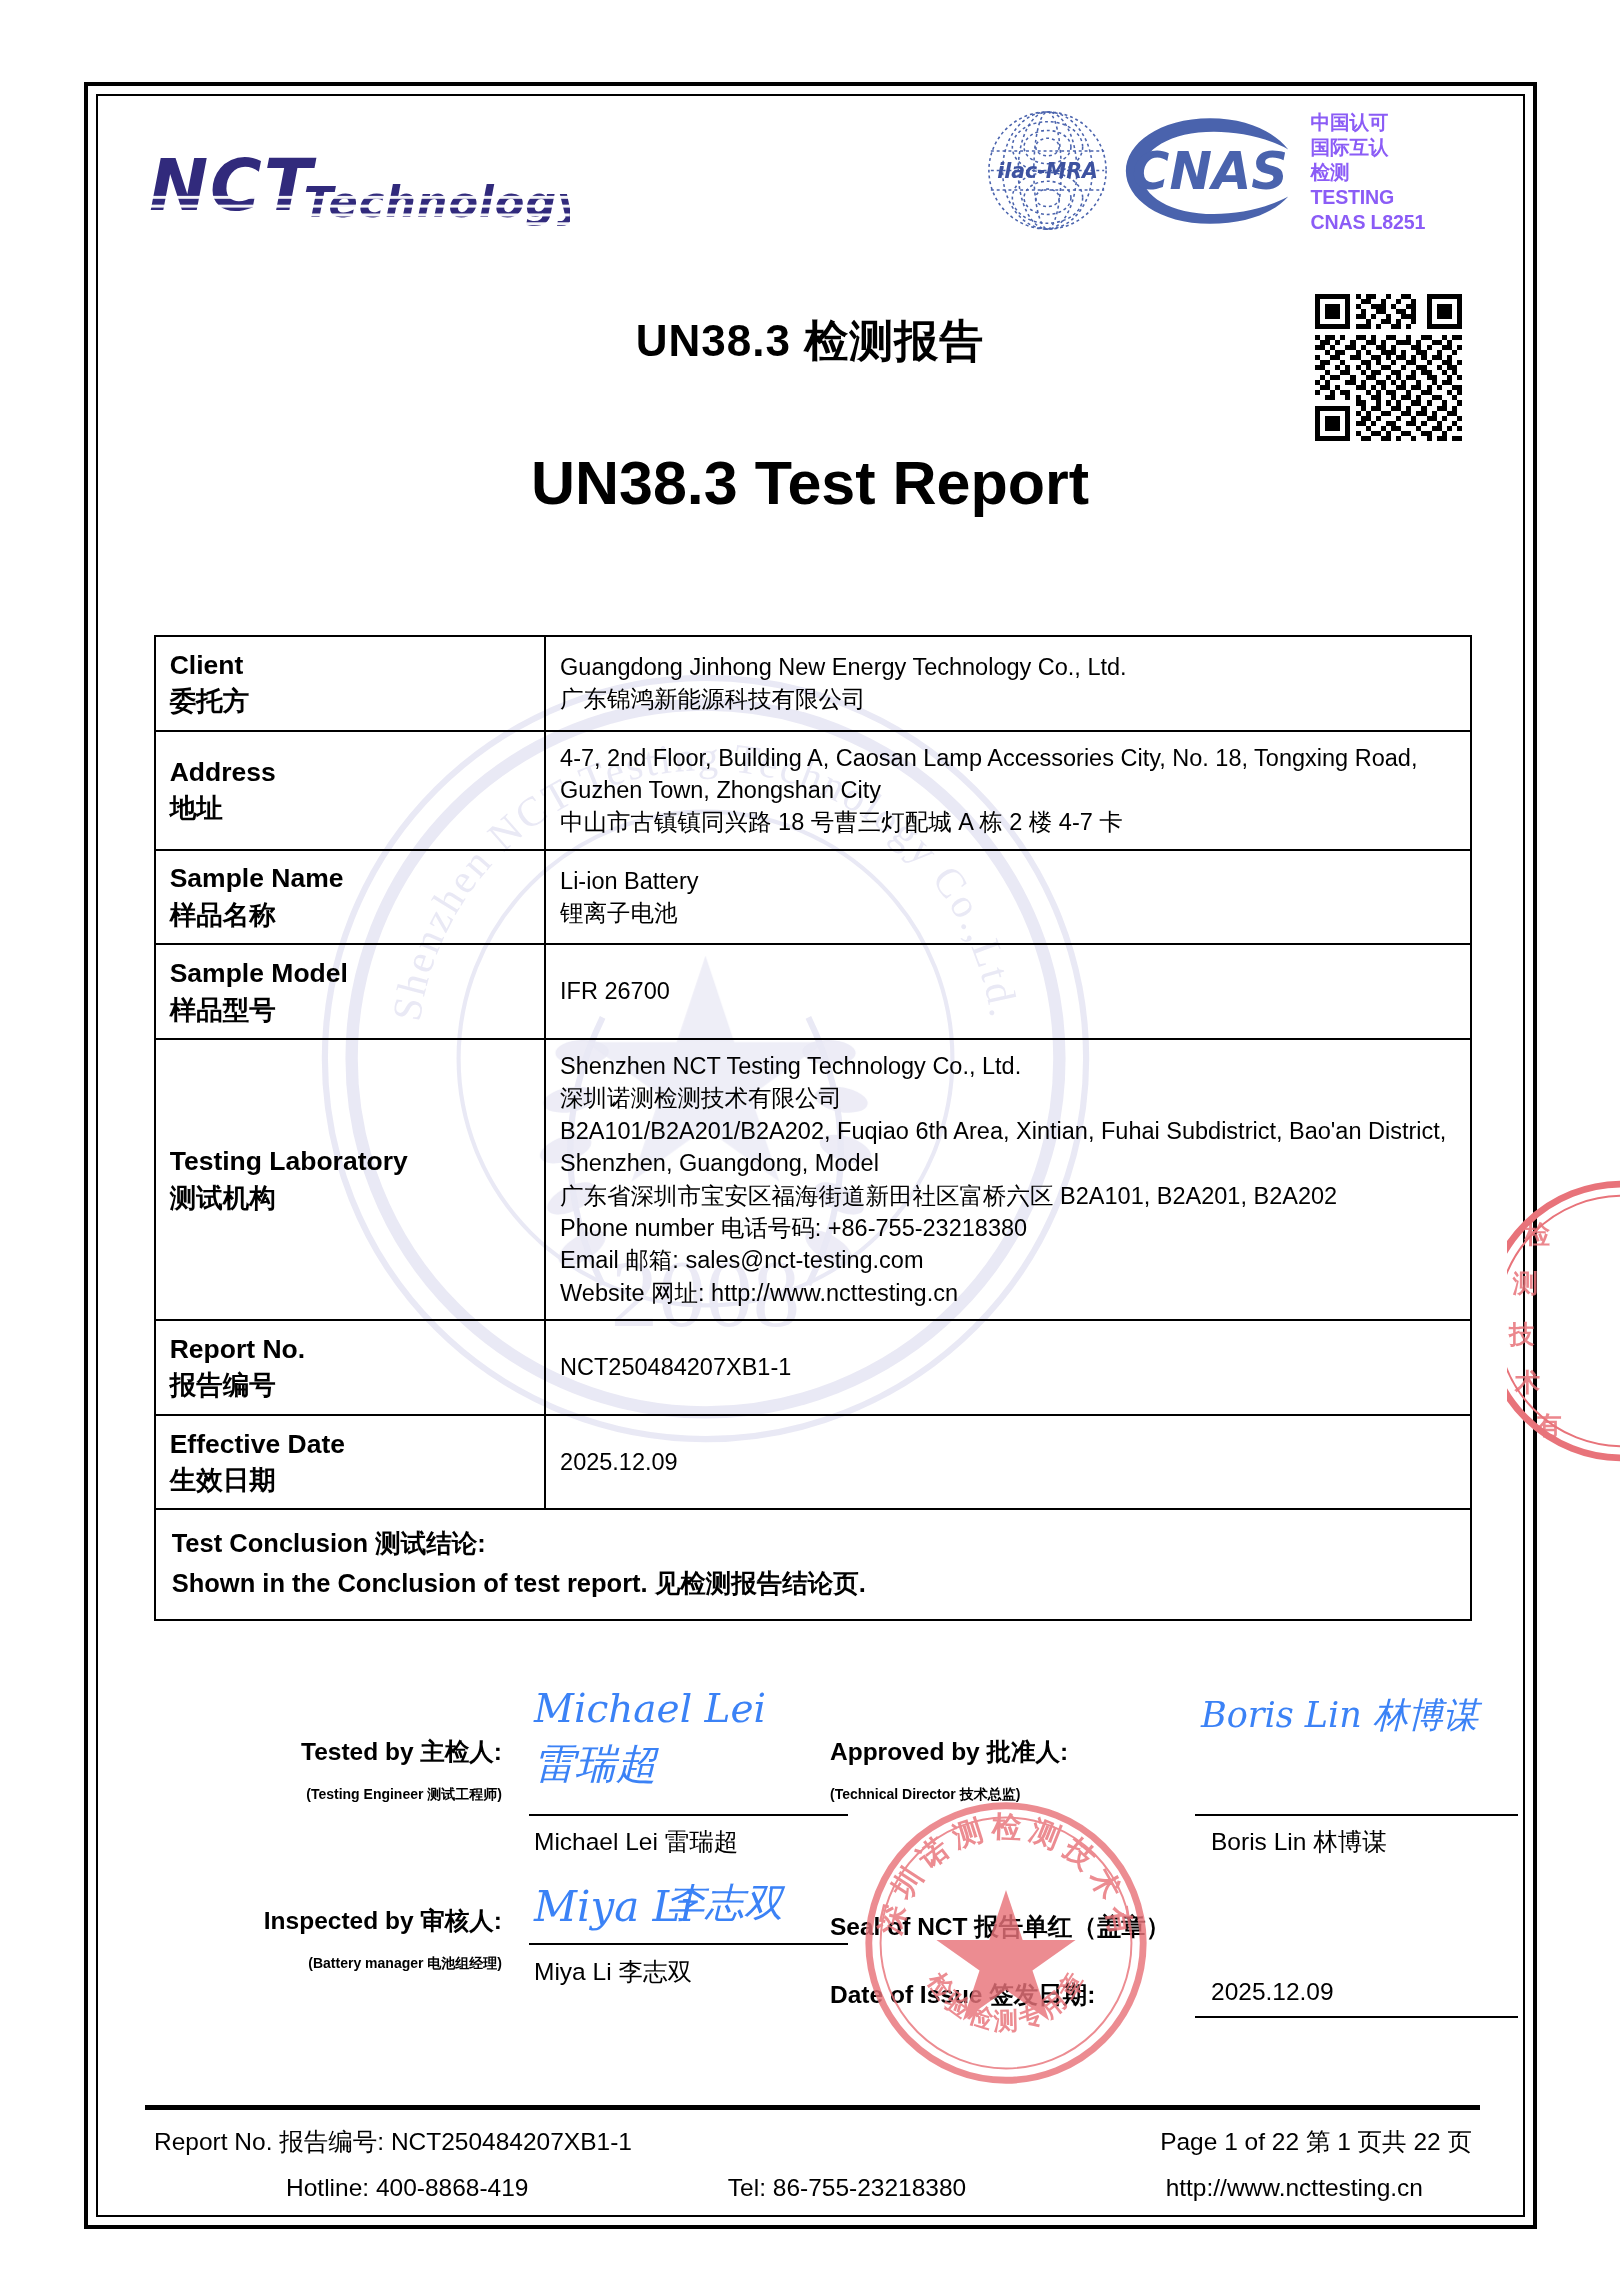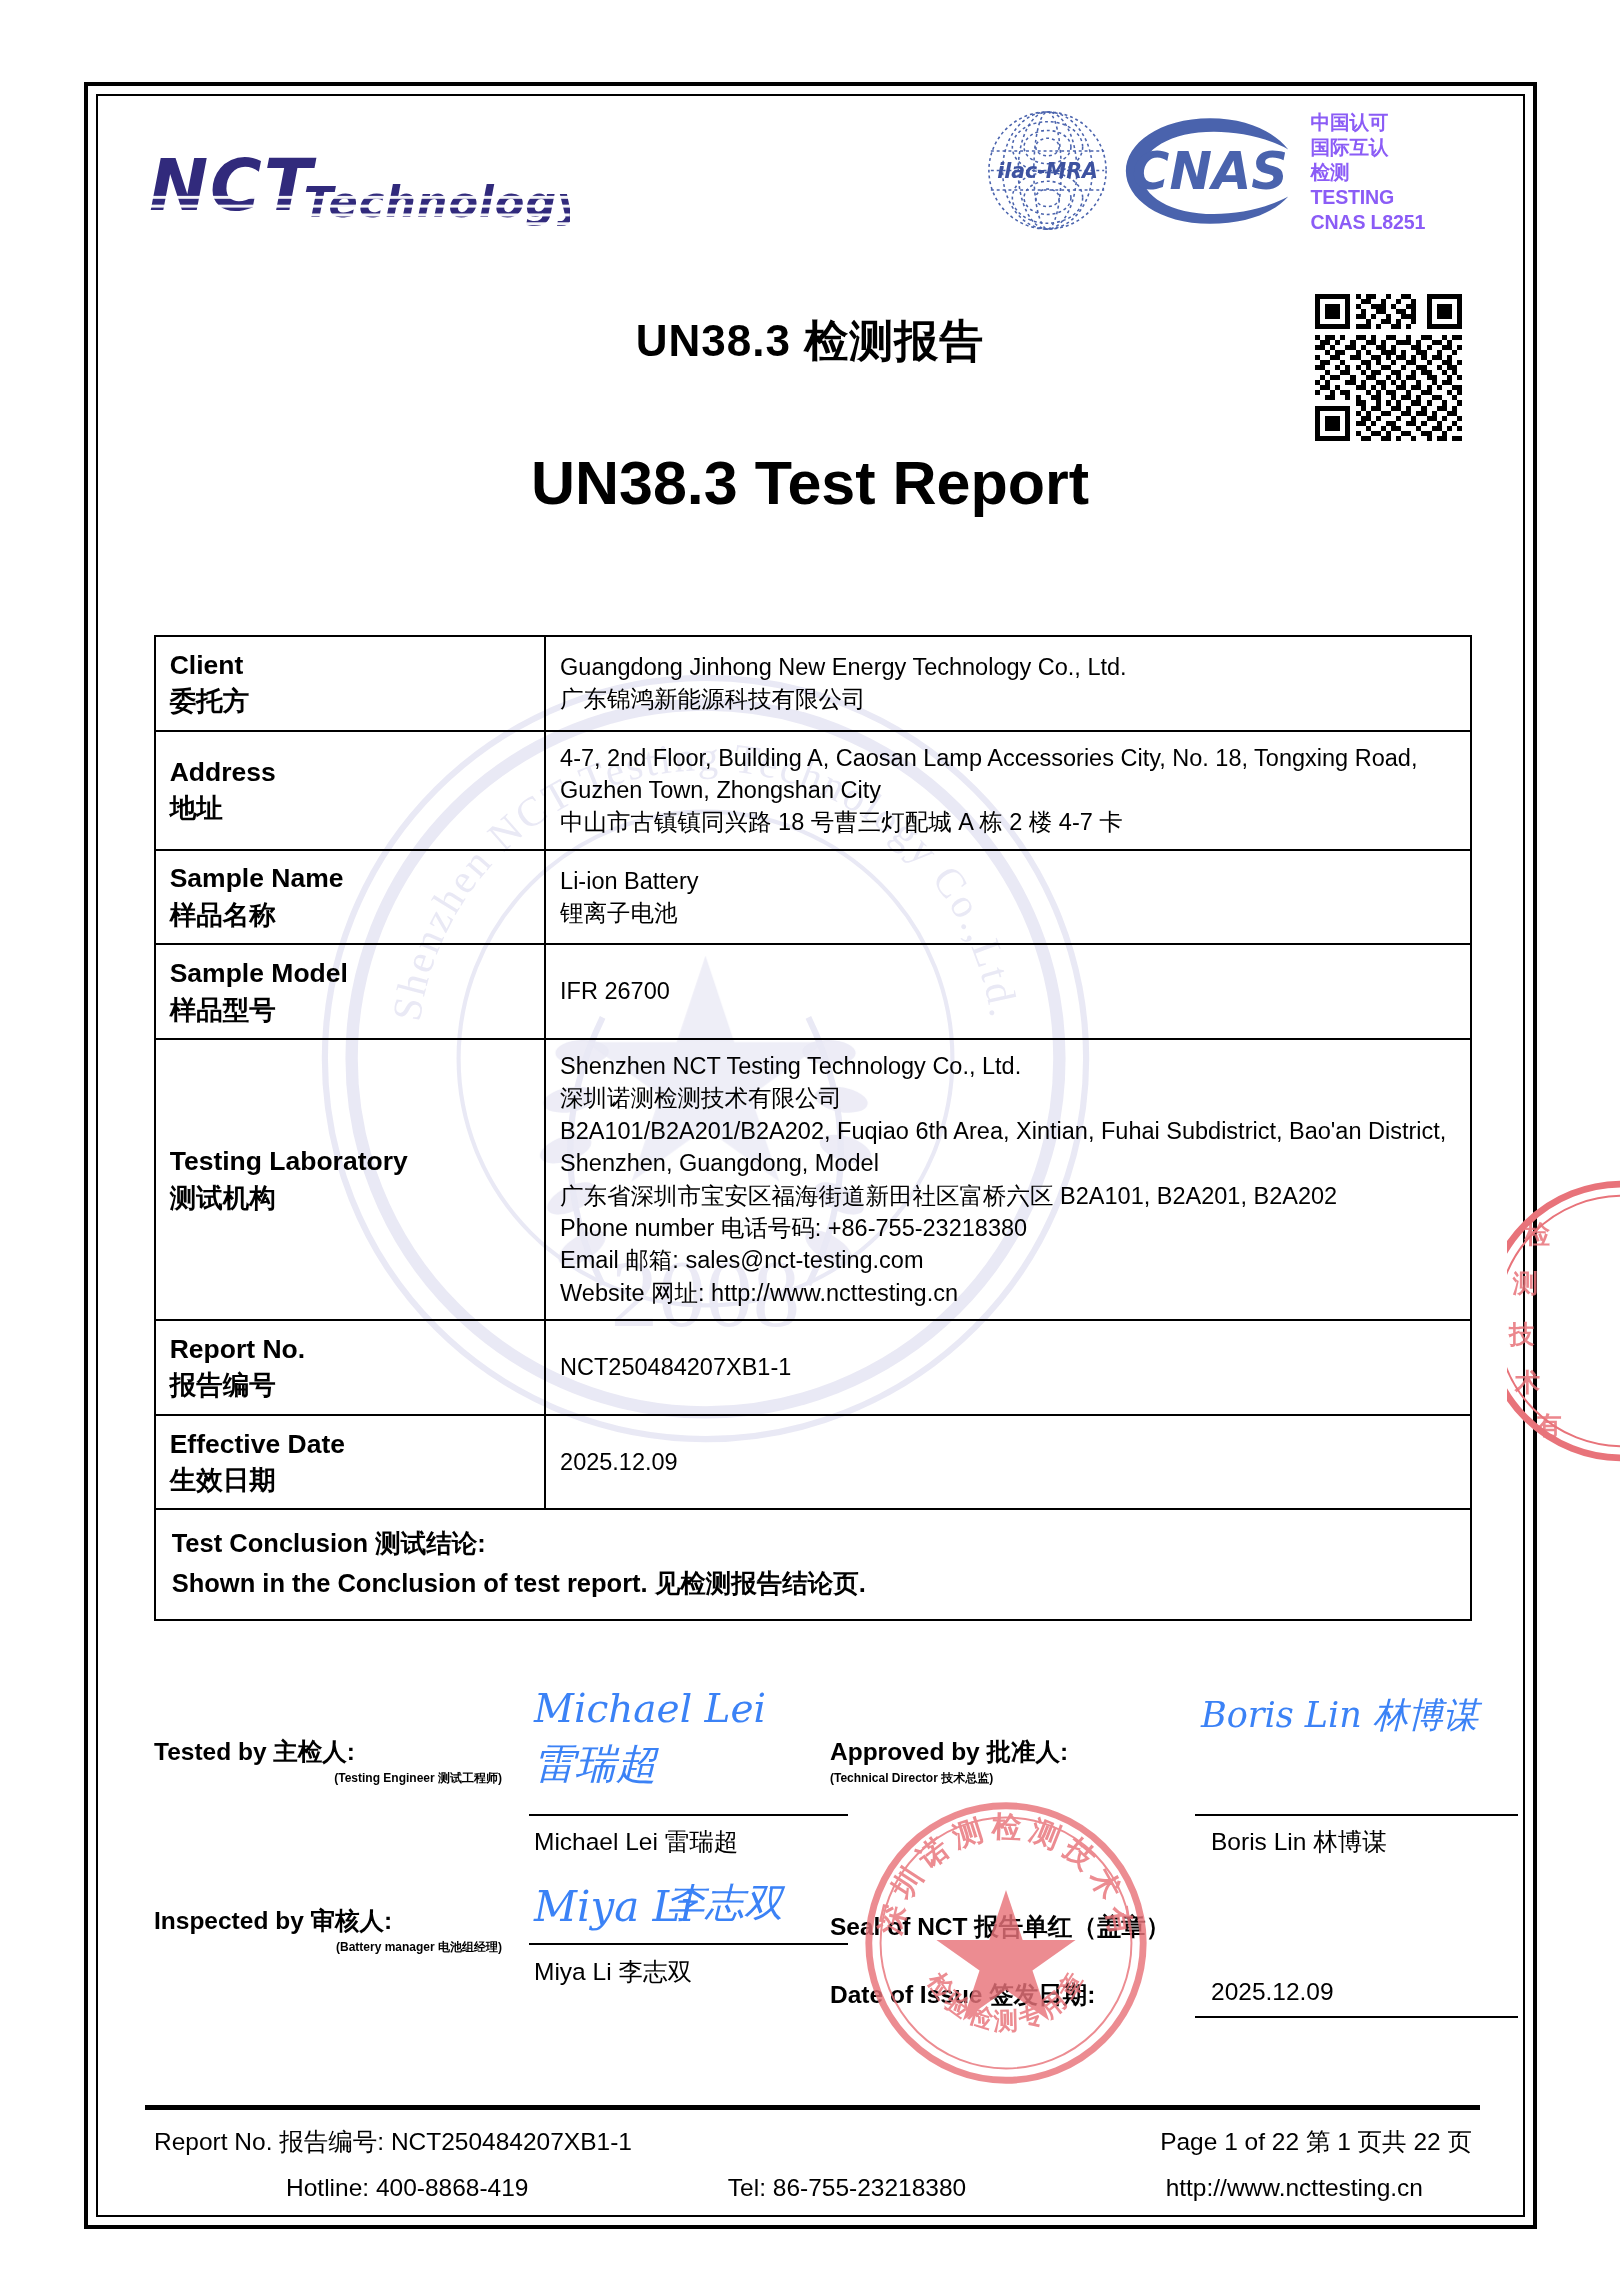--- a/index.html
+++ b/index.html
@@ -148,28 +148,29 @@
   .sig-area {
     position: absolute;
     left: 154px; top: 1696px;
     width: 1318px; height: 363px;
     z-index: 4;
   }
   .sig-block { position: absolute; }
   .sig-role {
     font-size: 24.5px;
     font-weight: bold;
+    text-align: right;
     white-space: nowrap;
   }
   .sig-sub {
-    font-size: 12px;
+    font-size: 14px;
     font-weight: bold;
     text-align: right;
     white-space: nowrap;
-    margin-top: 2px;
+    margin-top: 18px;
   }
   .sig-line {
     position: absolute;
     border-bottom: 2px solid #000;
   }
   .sig-name {
     position: absolute;
     font-size: 24.5px;
     white-space: nowrap;
   }

